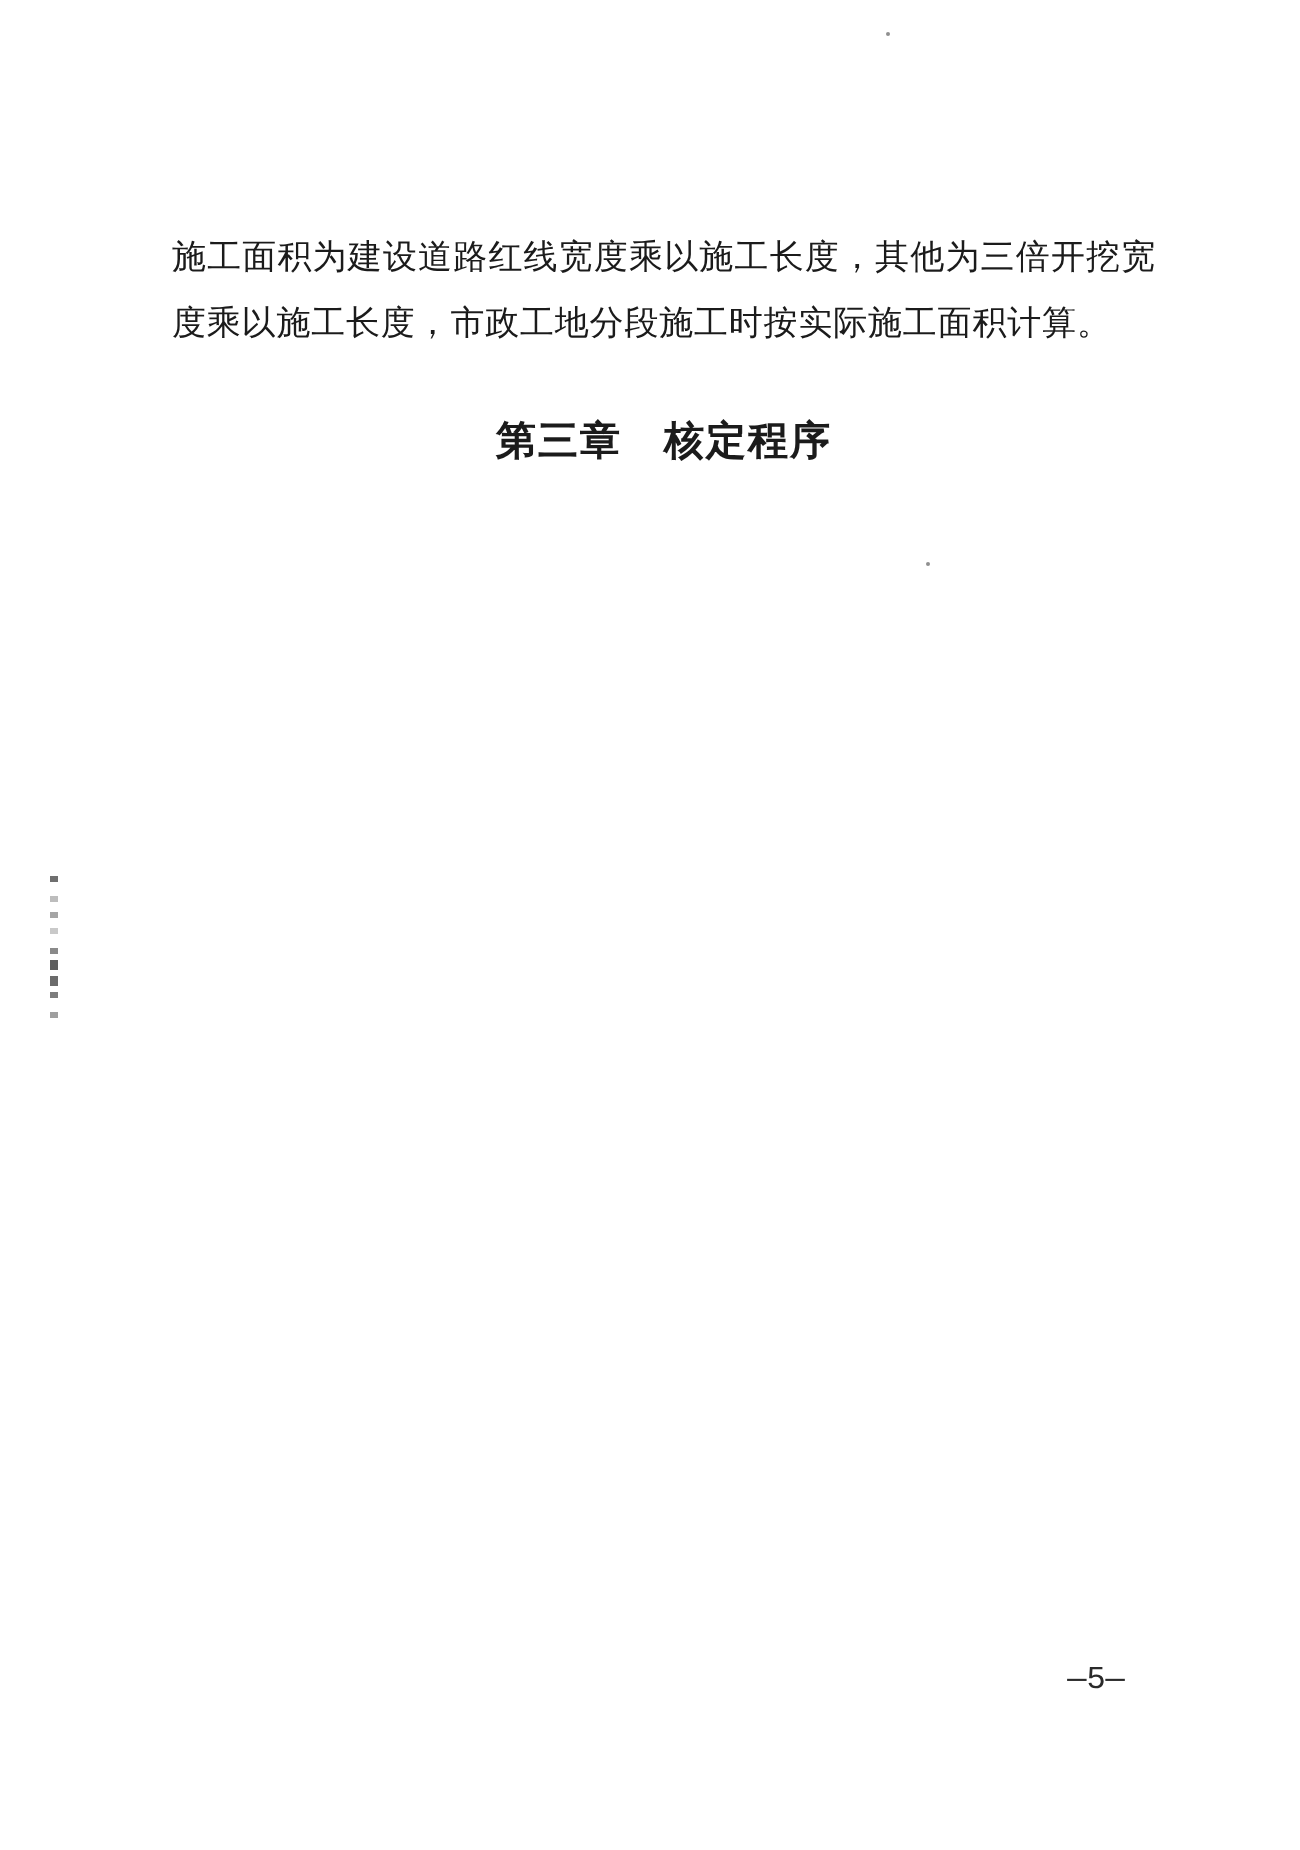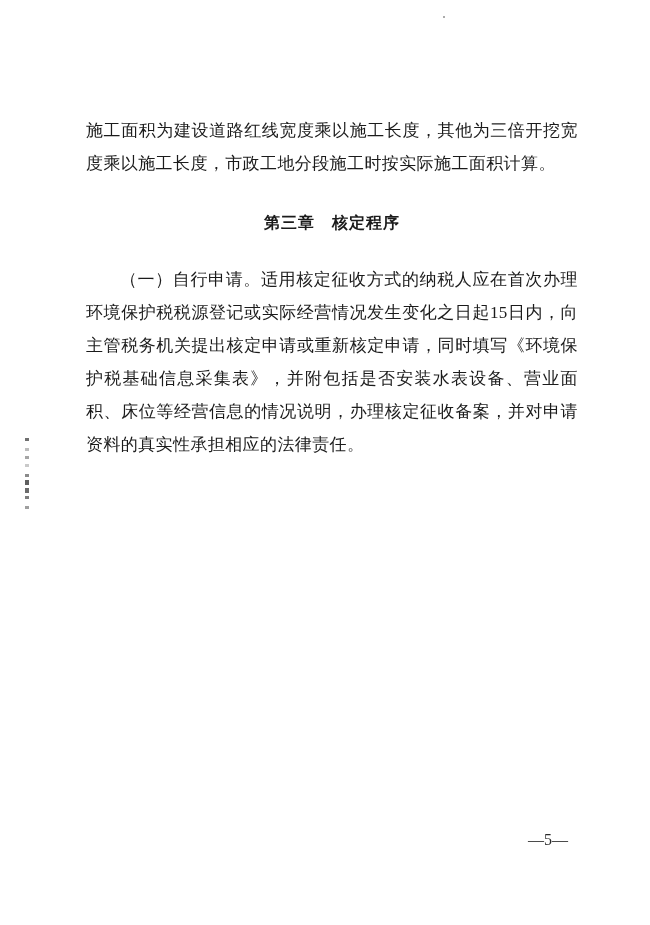--- a/index.html
+++ b/index.html
@@ -6,21 +6,21 @@
     margin: 0;
     padding: 0;
     background: #e8e8e8;
   }
   .page {
     position: relative;
     width: 650px;
     height: 925px;
     background: #ffffff;
     overflow: hidden;
-    font-family: Liberation Serif, serif;
+    font-family: Liberation Mono, monospace;
     color: #1b1b1b;
   }
   .content {
     position: absolute;
     left: 86px;
     top: 114px;
     width: 492px;
   }
   .body-text {
     margin: 0;
@@ -28,21 +28,21 @@
     line-height: 33px;
     letter-spacing: 0.4px;
     text-align: justify;
     text-justify: inter-ideograph;
   }
   .indent {
     text-indent: 2em;
   }
   .chapter-heading {
     margin: 26px 0 24px 0;
-    font-size: 16px;
+    font-size: 20px;
     font-weight: bold;
     line-height: 33px;
     letter-spacing: 1px;
     text-align: center;
   }
   .article-line {
     margin-top: 8px;
   }
   .article-number {
     font-weight: bold;
@@ -109,21 +109,20 @@
   <div class="speck speck-a"></div>
   <div class="speck speck-b"></div>
 
   <div class="content">
 
     <p class="body-text">施工面积为建设道路红线宽度乘以施工长度，其他为三倍开挖宽度乘以施工长度，市政工地分段施工时按实际施工面积计算。</p>
 
     <h2 class="chapter-heading">第三章　核定程序</h2>
 
 
-    <p class="body-text indent">（一）自行申请。适用核定征收方式的纳税人应在首次办理环境保护税税源登记或实际经营情况发生变化之日起15日内，向主管税务机关提出核定申请或重新核定申请，同时填写《环境保护税基础信息采集表》，并附包括是否安装水表设备、营业面积、床位等经营信息的情况说明，办理核定征收备案，并对申请资料的真实性承担相应的法律责任。</p>
 
 
 
   </div>
 
   <div class="page-number">—5—</div>
 
 </div>
 
 </body></html>

